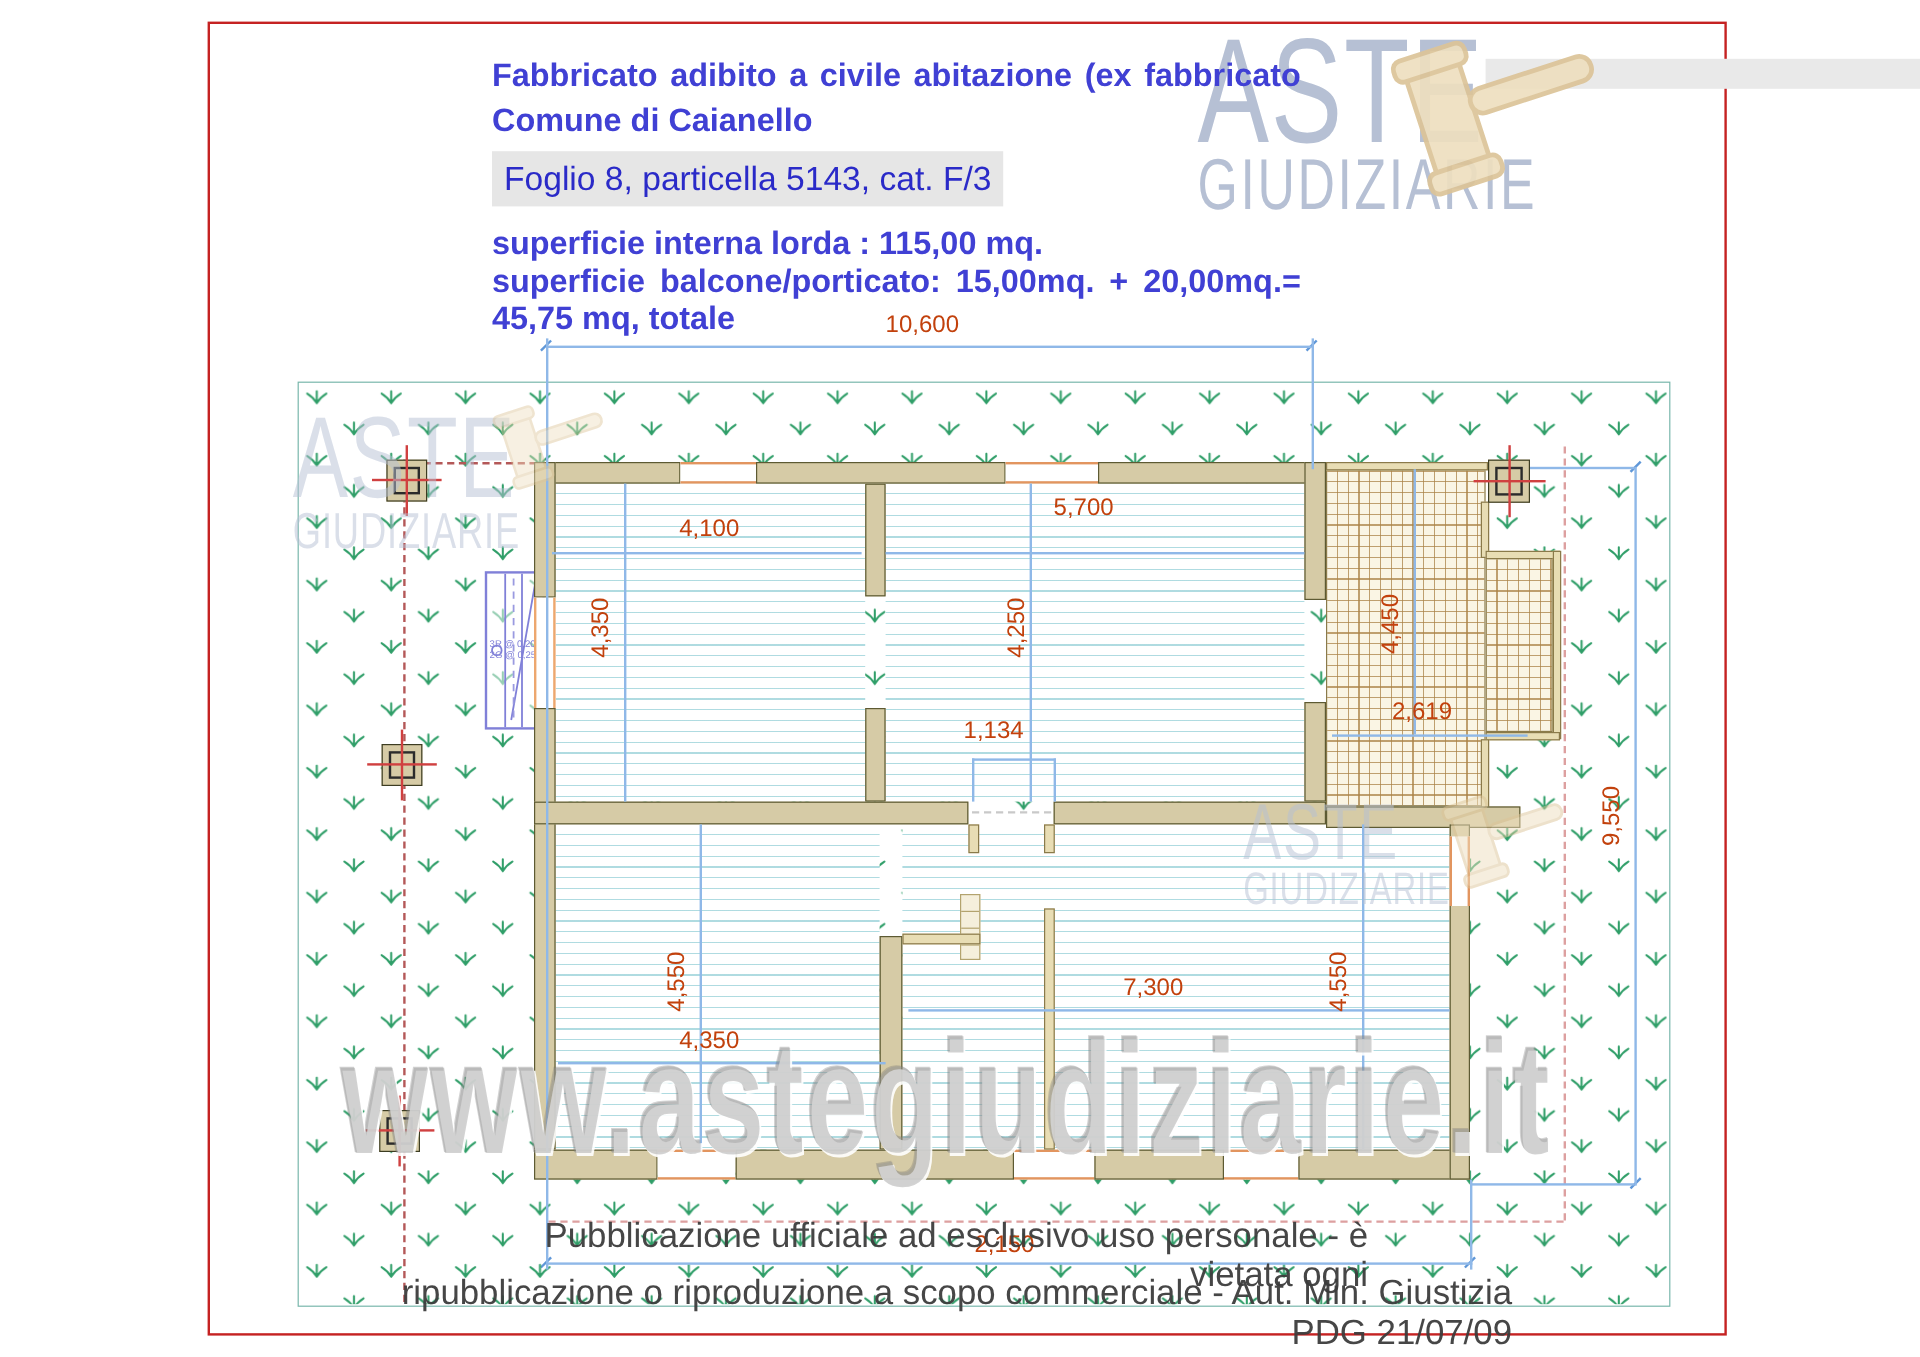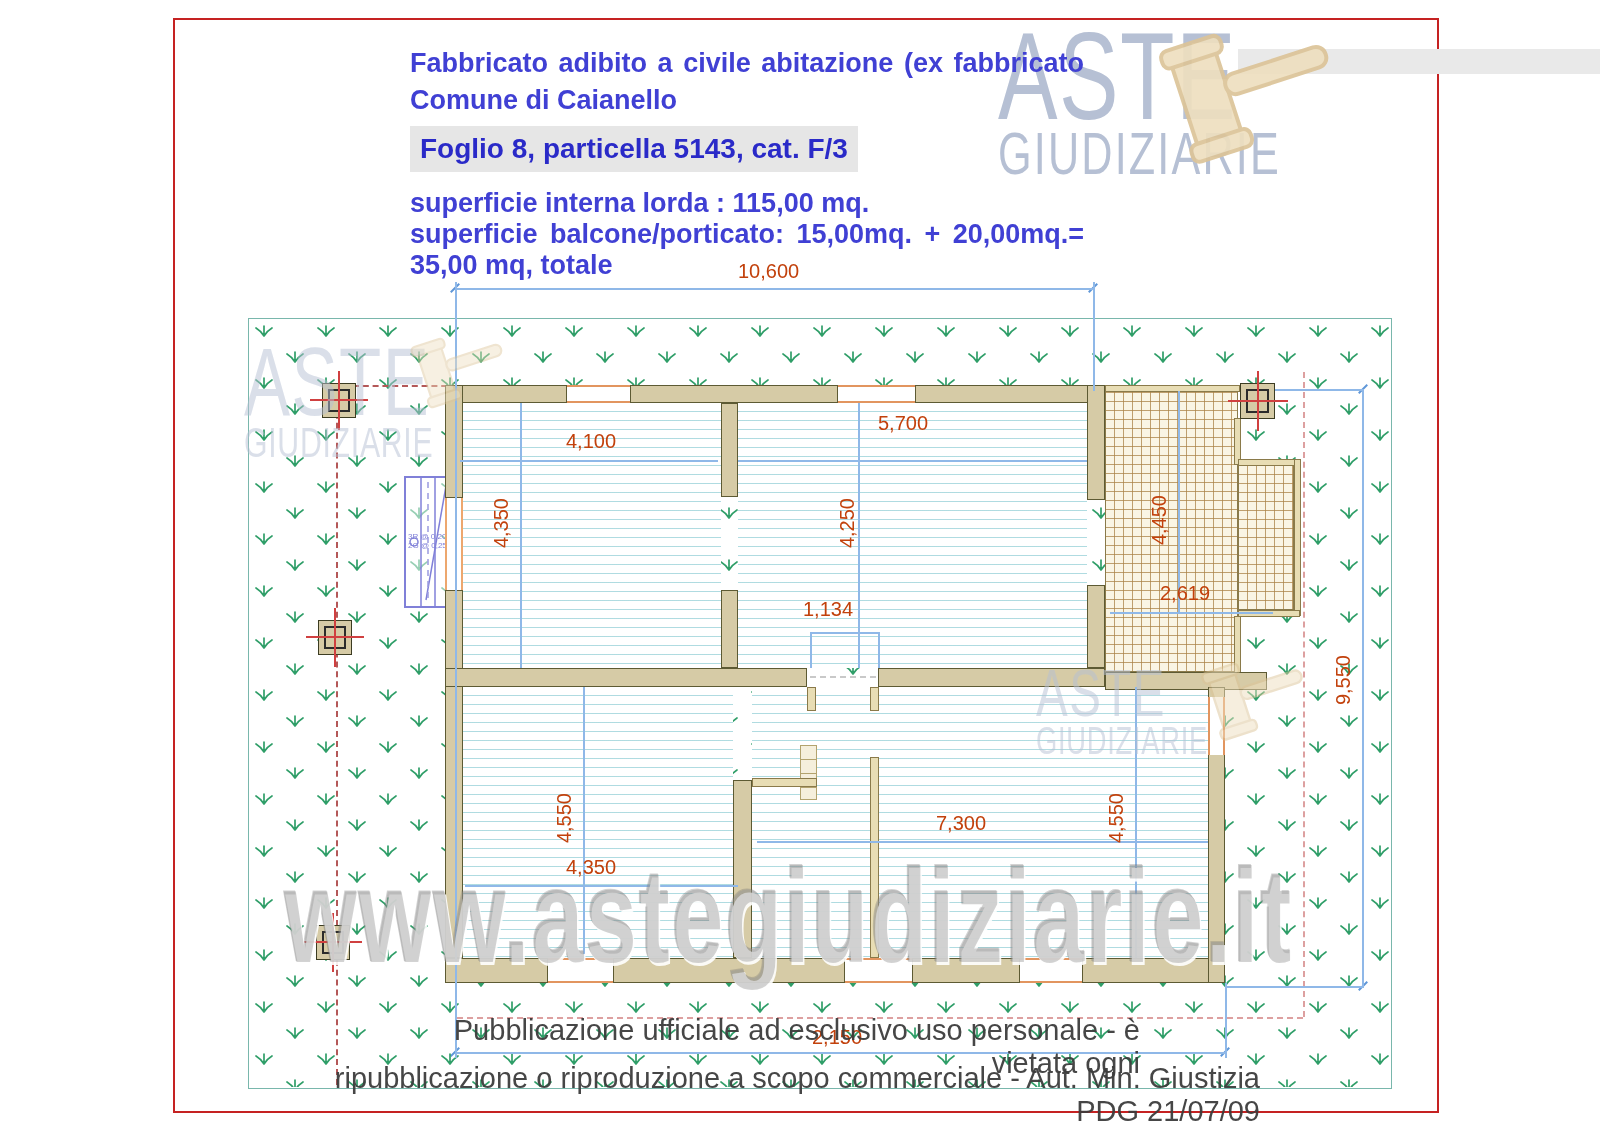--- a/index.html
+++ b/index.html
@@ -5,21 +5,21 @@
   html,body{margin:0;padding:0;background:#fff;}
   body{font-family:"Liberation Sans",sans-serif;}
   #canvas{position:relative;width:1600px;height:1131px;background:#fff;overflow:hidden;}
   .abs{position:absolute;}
   
   .page-border{border:2px solid #c52222;}
   .gray-band{background:#e9e9e9;}
   
   .hdr{color:#4040d4;font-weight:bold;font-size:27px;line-height:31px;}
   .just{text-align:justify;text-align-last:justify;}
-  .foglio-box{background:#e6e6e6;color:#2a2ac8;font-size:28px;font-weight:bold;padding:7px 10px;}
+  .foglio-box{background:#e6e6e6;color:#2a2ac8;font-size:28px;font-weight:normal;padding:7px 10px;}
   
   .brand{color:#b6c0d4;transform:scaleX(.72);transform-origin:left top;line-height:1;}
   .brand .w1{font-size:124px;letter-spacing:2px;}
   .brand .w2{font-size:60px;letter-spacing:3px;margin-top:-14px;}
   .brand.small .w1{font-size:96px;}
   .brand.small .w2{font-size:42px;letter-spacing:1px;margin-top:-8px;}
   .brand.mid .w1{font-size:66px;letter-spacing:2px;}
   .brand.mid .w2{font-size:38px;letter-spacing:1px;margin-top:-4px;}
   
   .w{background:#d6cba6;border:1px solid #5d5a33;box-sizing:border-box;}
@@ -61,21 +61,21 @@
   <div class="abs gray-band" style="left:1238px;top:49px;width:362px;height:25px;z-index:1;"></div>
 
   <div class="abs" style="left:410px;top:48px;width:674px;z-index:5;">
     <div class="hdr just">Fabbricato adibito a civile abitazione (ex fabbricato</div>
     <div class="hdr" style="margin-top:6px;">Comune di Caianello</div>
     <div class="foglio-box" style="display:inline-block;margin-top:10px;">
       <span>Foglio 8, particella 5143, cat. F/3</span>
     </div>
     <div class="hdr" style="margin-top:16px;">superficie interna lorda : 115,00 mq.</div>
     <div class="hdr just" style="margin-top:0px;">superficie balcone/porticato: 15,00mq. + 20,00mq.=</div>
-    <div class="hdr">35,00 mq, totale</div>
+    <div class="hdr">45,75 mq, totale</div>
   </div>
 
   <div class="abs brand" style="left:998px;top:14px;z-index:2;">
     <div class="w1">ASTE</div>
     <div class="w2">GIUDIZIARIE</div>
   </div>
   <svg class="abs" style="left:1128px;top:16px;z-index:3;opacity:.92;" width="215" height="175" viewBox="0 0 215 175">
     <g transform="rotate(-18 95 88)" fill="#eedfbf" stroke="#dcc498" stroke-width="4">
       <rect x="58" y="30" width="46" height="96" rx="10"></rect>
       <rect x="50" y="20" width="62" height="18" rx="7"></rect>

